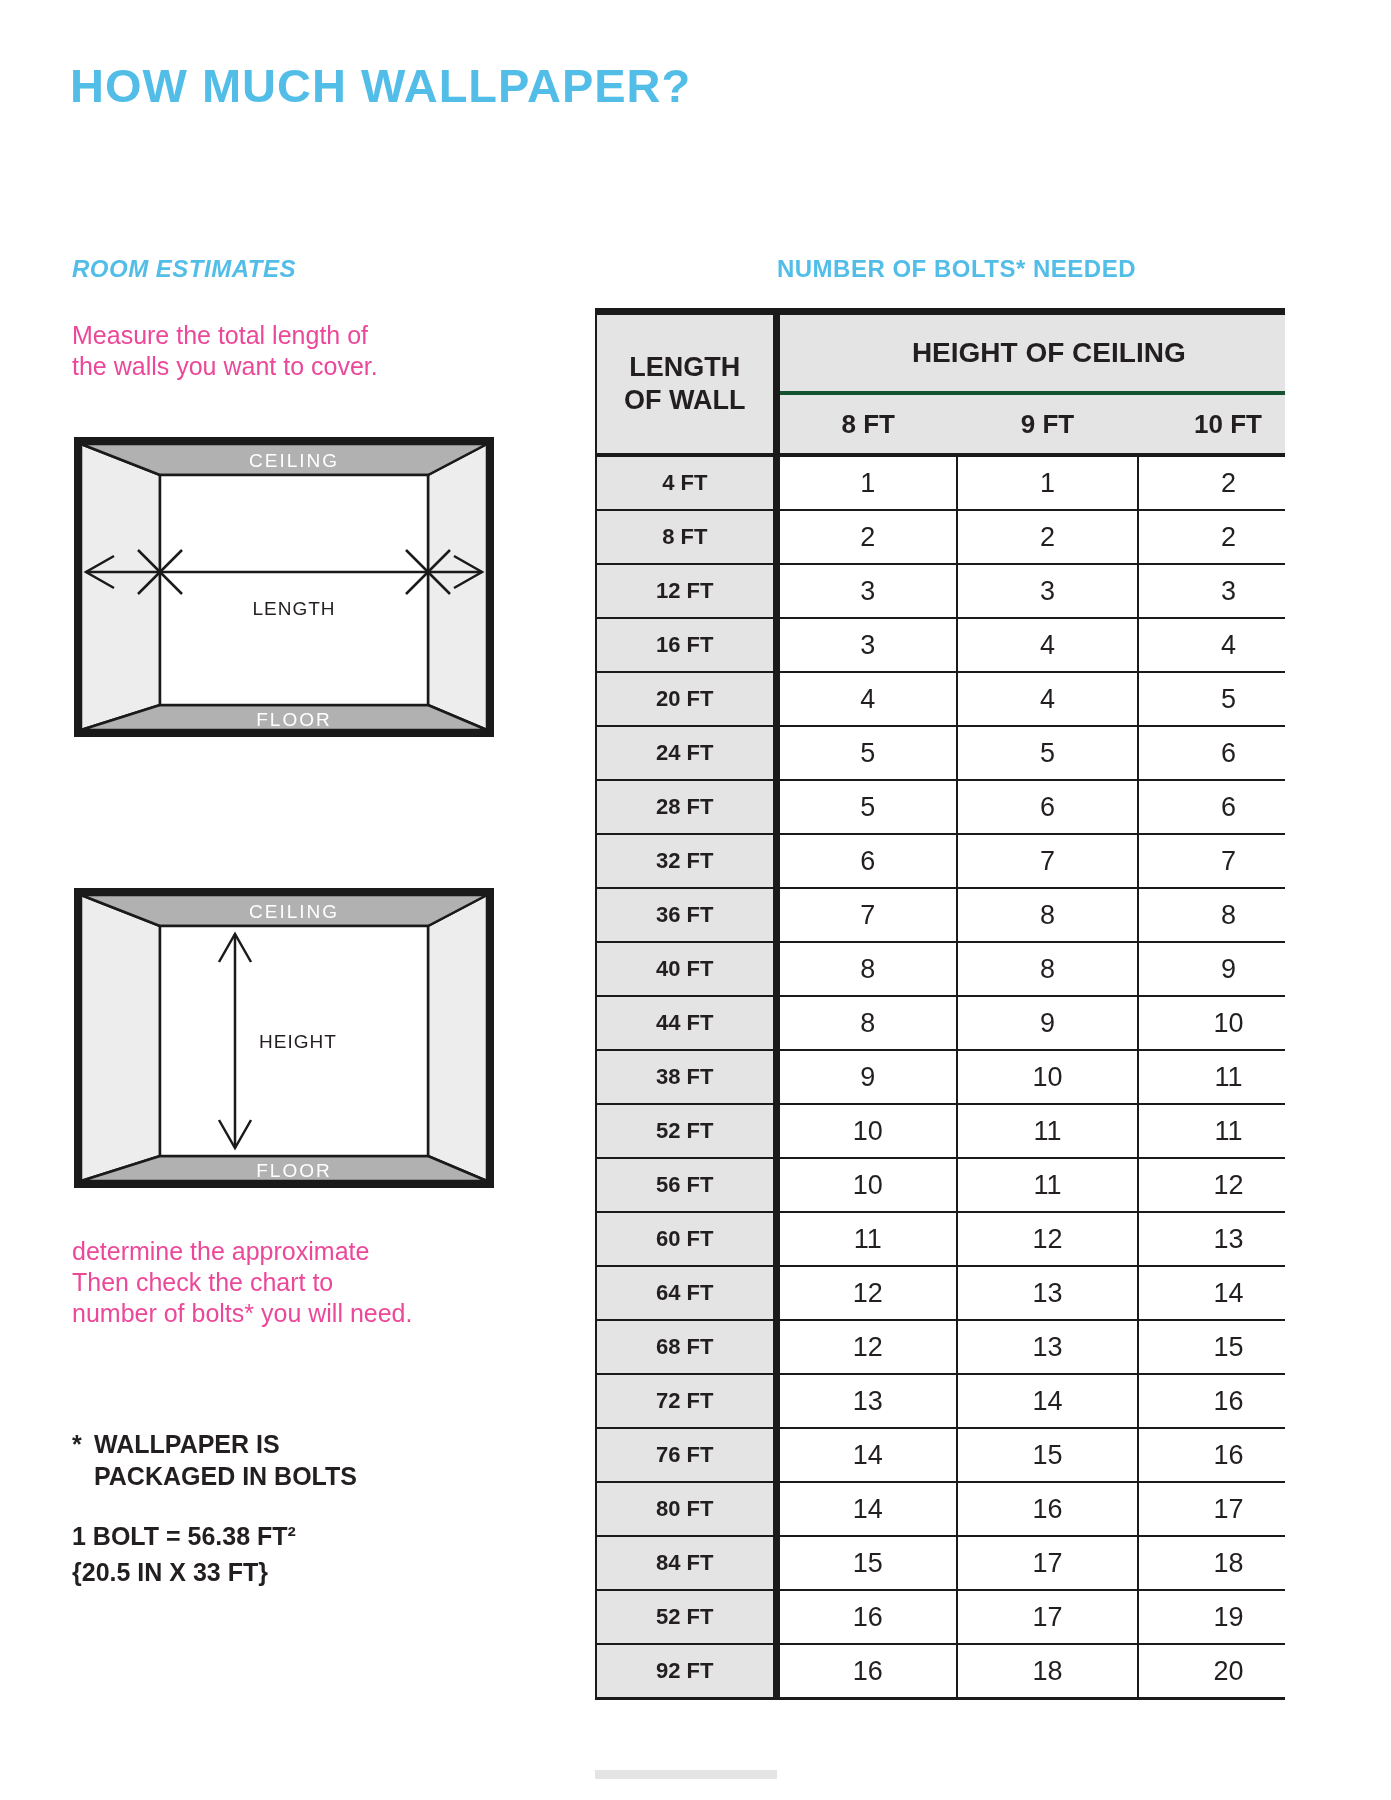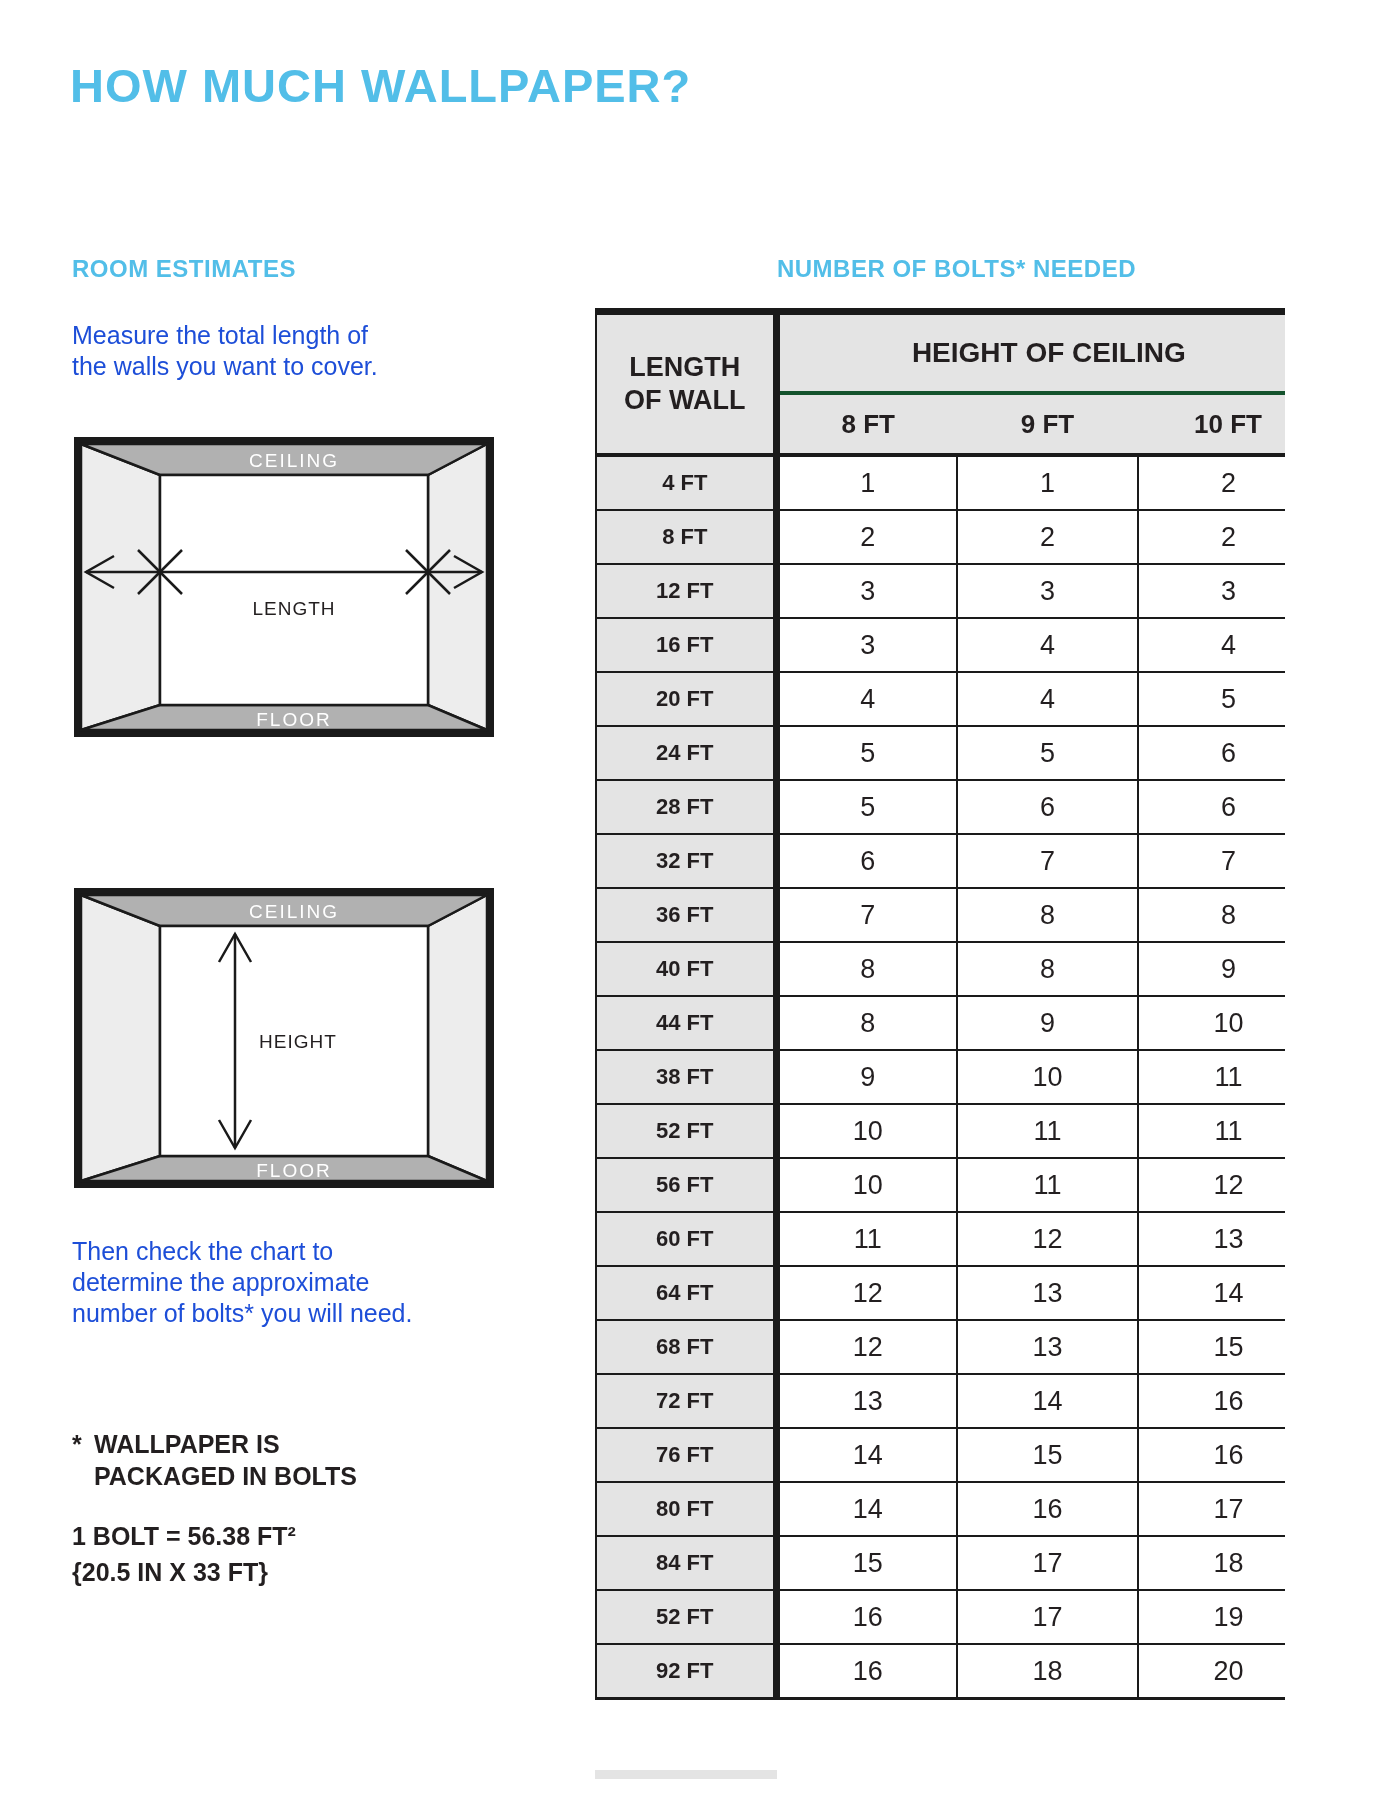--- a/index.html
+++ b/index.html
@@ -8,23 +8,23 @@
     font-family:"Liberation Sans",sans-serif;color:#231F20;overflow:hidden;
   }
   .abs{position:absolute;}
   #main-title{
     left:70px;top:58px;font-size:47px;font-weight:bold;letter-spacing:1px;
     color:#52BEE8;
   }
   .section-heading{
     font-size:24px;font-weight:bold;color:#52BEE8;letter-spacing:0.5px;
   }
-  #room-estimates-heading{left:72px;top:255px;}
+  #room-estimates-heading{left:72px;top:255px;font-style:italic;}
   #table-heading{left:595px;top:255px;width:723px;text-align:center;}
-  .para{font-size:25px;line-height:31px;color:#1d4ed8;}
+  .para{font-size:25px;line-height:31px;color:#ec4899;}
   #para-measure-length{left:72px;top:320px;}
   #para-measure-height{left:72px;top:780px;}
   #para-check-chart{left:72px;top:1236px;}
   #footnote-bolts{left:72px;top:1428px;font-size:25px;line-height:32px;font-weight:bold;padding-left:22px;}
   #footnote-bolts .star{position:absolute;left:0;top:0;}
   #bolt-equation{left:72px;top:1522px;font-size:25px;font-weight:bold;}
   #bolt-dimensions{left:72px;top:1558px;font-size:25px;font-weight:bold;}
   .diagram{left:74px;width:420px;height:300px;}
   #room-length-diagram{top:437px;}
   #room-height-diagram{top:888px;}
@@ -110,22 +110,22 @@
     <text class="svg-band-label" x="220" y="289" text-anchor="middle">FLOOR</text>
     <g stroke="#1A1A1A" stroke-width="2.5" fill="none">
       <line x1="161" y1="46" x2="161" y2="260"></line>
       <polyline points="145,74 161,46 177,74"></polyline>
       <polyline points="145,232 161,260 177,232"></polyline>
     </g>
     <text class="svg-measure-label" x="224" y="160" text-anchor="middle">HEIGHT</text>
   </svg>
 
   <div id="para-check-chart" class="abs para">
+    <div>determine the approximate</div>
     <div>Then check the chart to</div>
-    <div>determine the approximate</div>
     <div>number of bolts* you will need.</div>
   </div>
 
   <div id="footnote-bolts" class="abs">
     <span class="star">*</span>
     <div>WALLPAPER IS</div>
     <div>PACKAGED IN BOLTS</div>
   </div>
 
   <div id="bolt-equation" class="abs">1 BOLT = 56.38 FT²</div>

